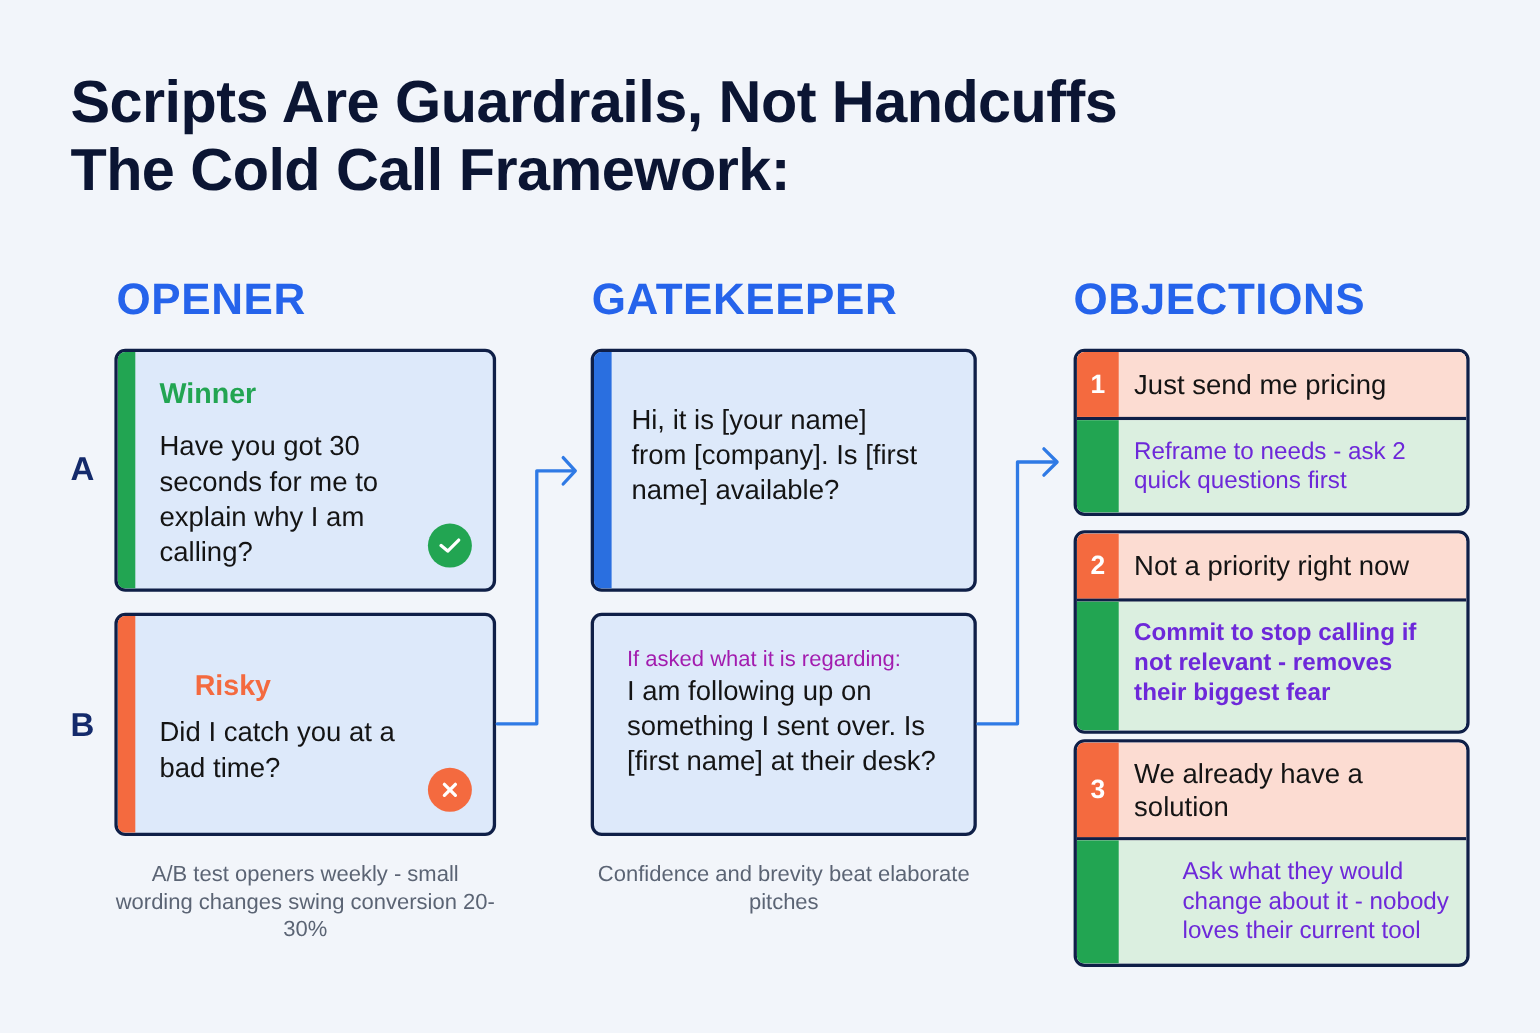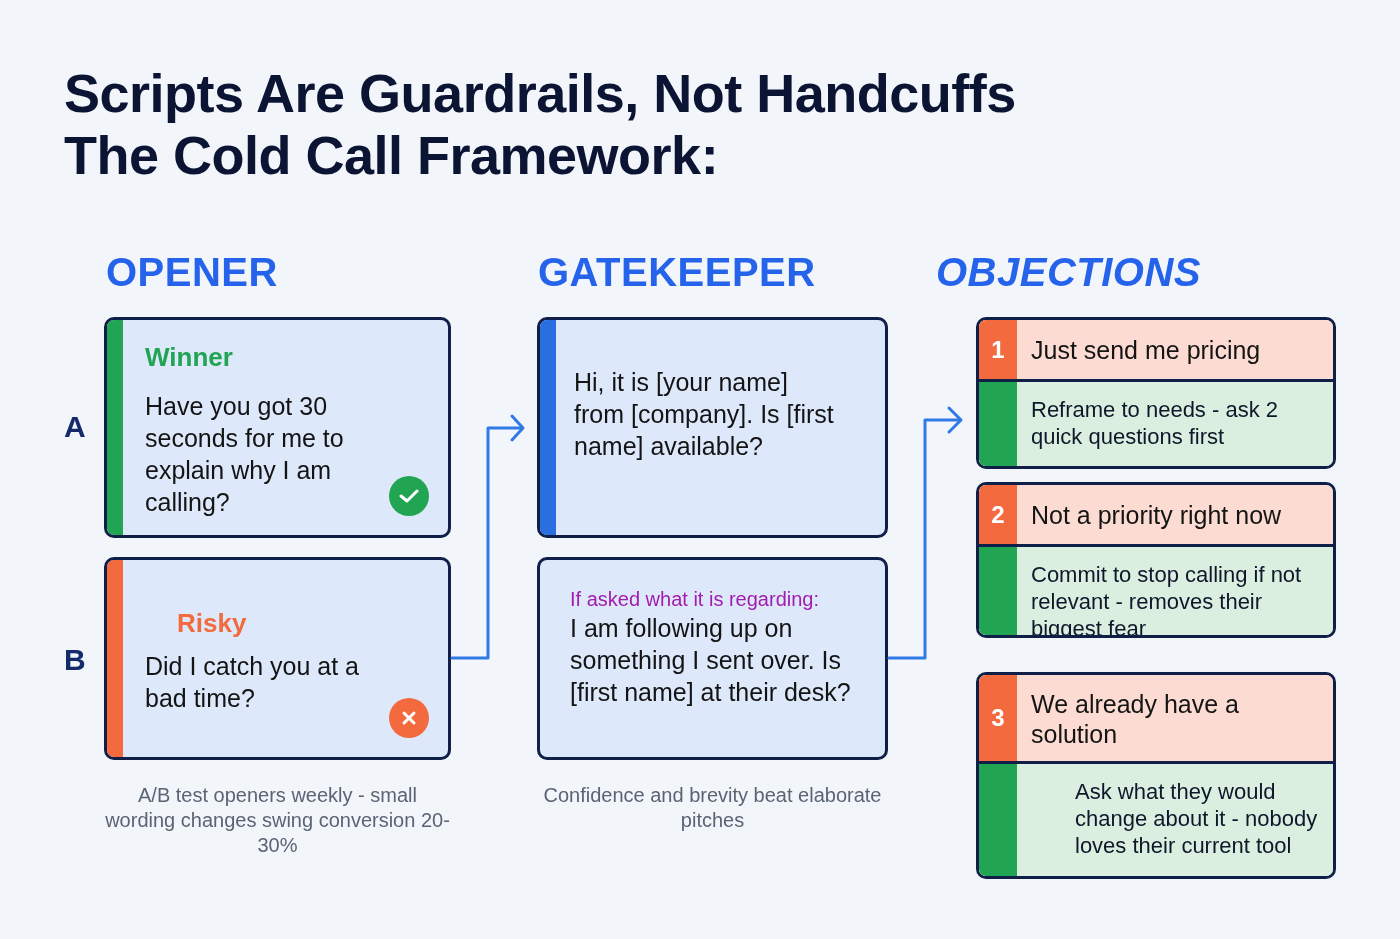--- a/index.html
+++ b/index.html
@@ -52,34 +52,34 @@
   .obj-row { display: flex; }
   .obj-top { background: #fcdcd2; border-bottom: 3px solid #0f1f47; }
   .obj-bottom { background: #dbefe0; }
   .obj-num {
     width: 38px; flex: 0 0 38px; background: #f46a3f; color: #fff;
     font-size: 24px; font-weight: 700;
     display: flex; align-items: center; justify-content: center;
   }
   .obj-green { width: 38px; flex: 0 0 38px; background: #22a552; }
   .obj-q { font-size: 25px; line-height: 30px; padding: 14px 14px 14px 14px; color: #141414; }
-  .obj-a { font-size: 22px; line-height: 27px; padding: 14px 14px 14px 14px; color: #0f172a; }
+  .obj-a { font-size: 22px; line-height: 27px; padding: 14px 14px 14px 14px; color: #6d28d9; }
   svg.connector { position: absolute; left: 0; top: 0; pointer-events: none; }
 </style>
 </head>
 <body>
 
 <div class="title">
   <div>Scripts Are Guardrails, Not Handcuffs</div>
   <div>The Cold Call Framework:</div>
 </div>
 
 <div class="col-header" style="left:106px;">OPENER</div>
 <div class="col-header" style="left:538px;">GATEKEEPER</div>
-<div class="col-header" style="left:936px;font-style:italic;">OBJECTIONS</div>
+<div class="col-header" style="left:976px;">OBJECTIONS</div>
 
 <div class="row-label" style="left:64px; top:410px;">A</div>
 <div class="row-label" style="left:64px; top:643px;">B</div>
 
 <div class="card" style="left:104px; top:317px; width:347px; height:221px;">
   <div class="stripe" style="background:#22a552;"></div>
   <div class="tag" style="position:absolute; left:38px; top:22px; color:#22a552;">Winner</div>
   <div class="card-text" style="position:absolute; left:38px; top:70px; width:250px;">Have you got 30 seconds for me to explain why I am calling?</div>
   <div class="badge" style="left:282px; top:156px; background:#22a552;">
     <svg width="20" height="16" viewBox="0 0 20 16">
@@ -122,21 +122,21 @@
     <div class="obj-green"></div>
     <div class="obj-a">Reframe to needs - ask 2 quick questions first</div>
   </div>
 </div>
 
 <div class="obj" style="top:482px;">
   <div class="obj-row obj-top" style="height:62px;">
     <div class="obj-num">2</div>
     <div class="obj-q" style="padding-top:15px;">Not a priority right now</div>
   </div>
-  <div class="obj-row obj-bottom" style="height:88px;">
+  <div class="obj-row obj-bottom" style="height:117px;font-weight:bold;">
     <div class="obj-green"></div>
     <div class="obj-a">Commit to stop calling if not relevant - removes their biggest fear</div>
   </div>
 </div>
 
 <div class="obj" style="top:672px;">
   <div class="obj-row obj-top" style="height:89px;">
     <div class="obj-num">3</div>
     <div class="obj-q">We already have a solution</div>
   </div>

